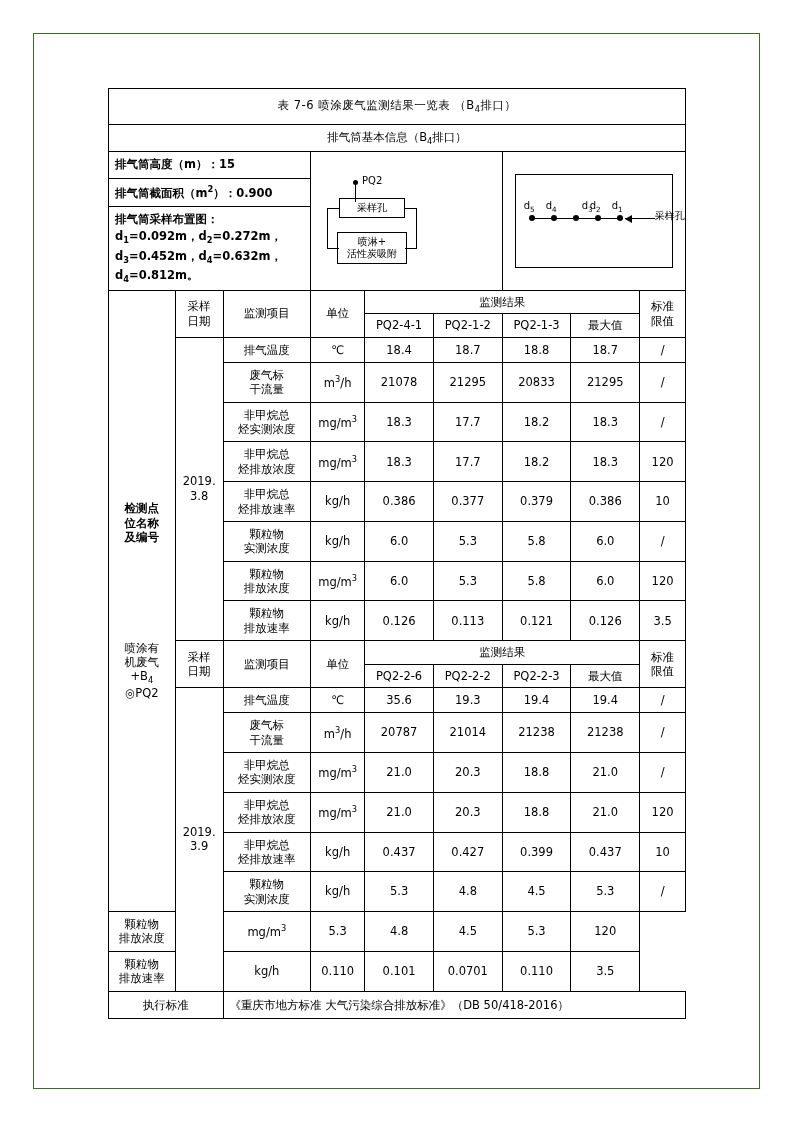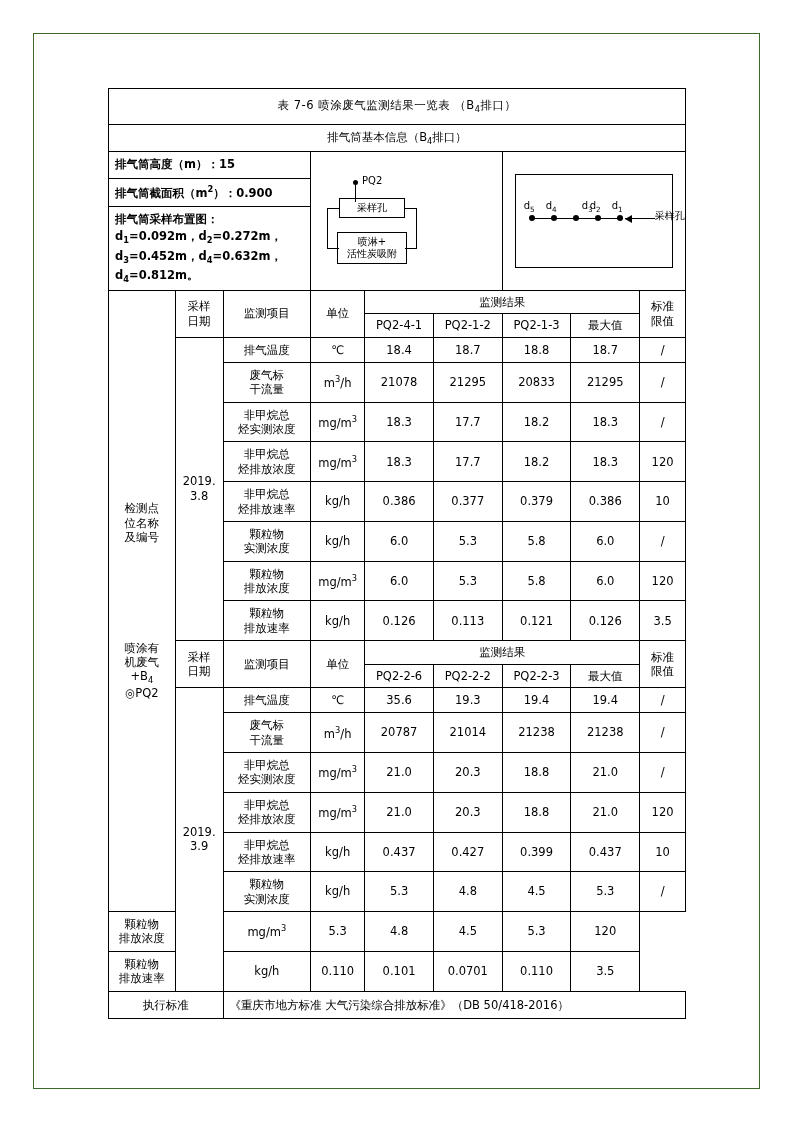--- a/index.html
+++ b/index.html
@@ -252,21 +252,21 @@
             <div class="lbl" style="left:83px; top:34px;">d<sub>2</sub></div>
             <div class="lbl" style="left:105px; top:34px;">d<sub>1</sub></div>
             <div class="ln" style="left:118px; top:52px; width:30px; height:1px;"></div>
             <div class="arrowhead" style="left:118px; top:49px;"></div>
             <div class="lbl" style="left:148px; top:44px;">采样孔</div>
           </div>
         </td>
       </tr>
 
       <tr>
-        <td class="hdr" rowspan="18"><span style="font-weight:normal;">检测点<br>位名称<br>及编号</span><div style="font-weight:normal; margin-top:96px;">喷涂有<br>机废气<br>+B<sub>4</sub><br>◎PQ2</div></td>
+        <td class="hdr" rowspan="18"><span style="font-weight:bold;">检测点<br>位名称<br>及编号</span><div style="font-weight:normal; margin-top:96px;">喷涂有<br>机废气<br>+B<sub>4</sub><br>◎PQ2</div></td>
         <td class="hdr" rowspan="2">采样<br>日期</td>
         <td class="hdr" rowspan="2">监测项目</td>
         <td class="hdr" rowspan="2">单位</td>
         <td class="hdr" colspan="4">监测结果</td>
         <td class="hdr" rowspan="2">标准<br>限值</td>
       </tr>
       <tr>
         <td class="hdr">PQ2-4-1</td>
         <td class="hdr">PQ2-1-2</td>
         <td class="hdr">PQ2-1-3</td>

